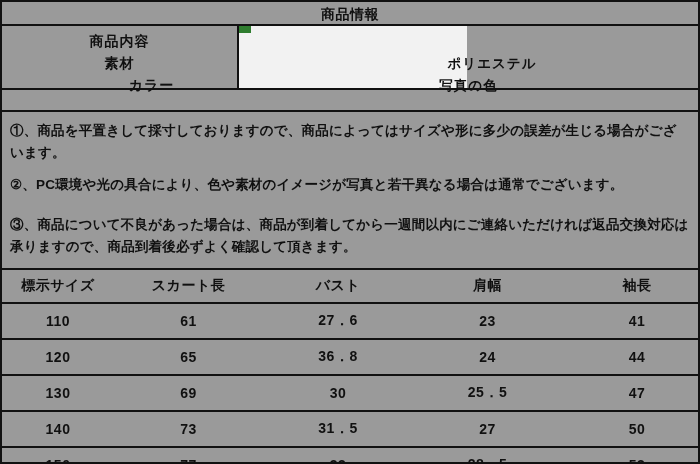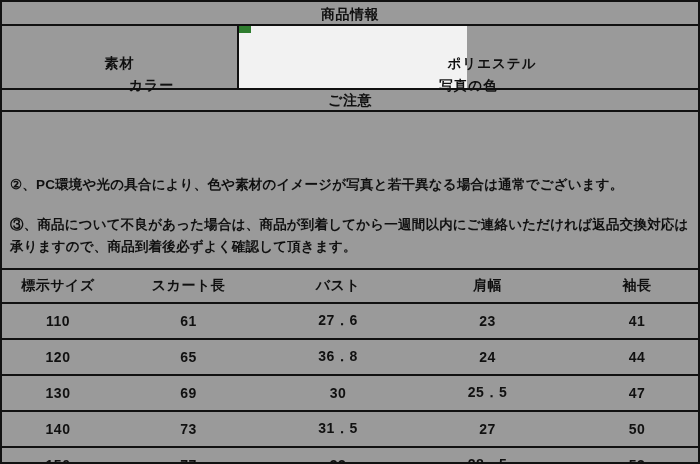--- a/index.html
+++ b/index.html
@@ -135,34 +135,35 @@
 </head>
 <body>
 
 <div class="sheet">
 
   <div class="sec-title" style="top:4px;">商品情報</div>
 
   <div class="white-panel"></div>
   <div class="green-tick"></div>
 
+  <div class="info-label" style="top:31px;">商品内容</div>
 
   <div class="info-label" style="top:53px;">素材</div>
   <div class="info-value" style="top:53px;margin-left:47px;">ポリエステル</div>
 
   <div class="info-label" style="top:75px;margin-left:32px;">カラー</div>
   <div class="info-value" style="top:75px;">写真の色</div>
 
   <div class="row-line" style="top:22px;"></div>
   <div class="v-line" style="left:235px; top:22px; height:64px;"></div>
   <div class="row-line" style="top:86px;"></div>
 
-  <div class="sec-title" style="top:90px;">ご注意</div>
   <div class="row-line" style="top:108px;"></div>
 
+  <div class="note" style="top:118px;">①、商品を平置きして採寸しておりますので、商品によってはサイズや形に多少の誤差が生じる場合がございます。</div>
   <div class="note" style="top:212px;">③、商品について不良があった場合は、商品が到着してから一週間以内にご連絡いただければ返品交換対応は承りますので、商品到着後必ずよく確認して頂きます。</div>
   <div class="note" style="top:172px;">②、PC環境や光の具合により、色や素材のイメージが写真と若干異なる場合は通常でございます。</div>
 
   <div class="row-line" style="top:266px;"></div>
 
   <div class="size-table">
     <table>
       <thead>
         <tr>
           <th class="col-0">標示サイズ</th>

